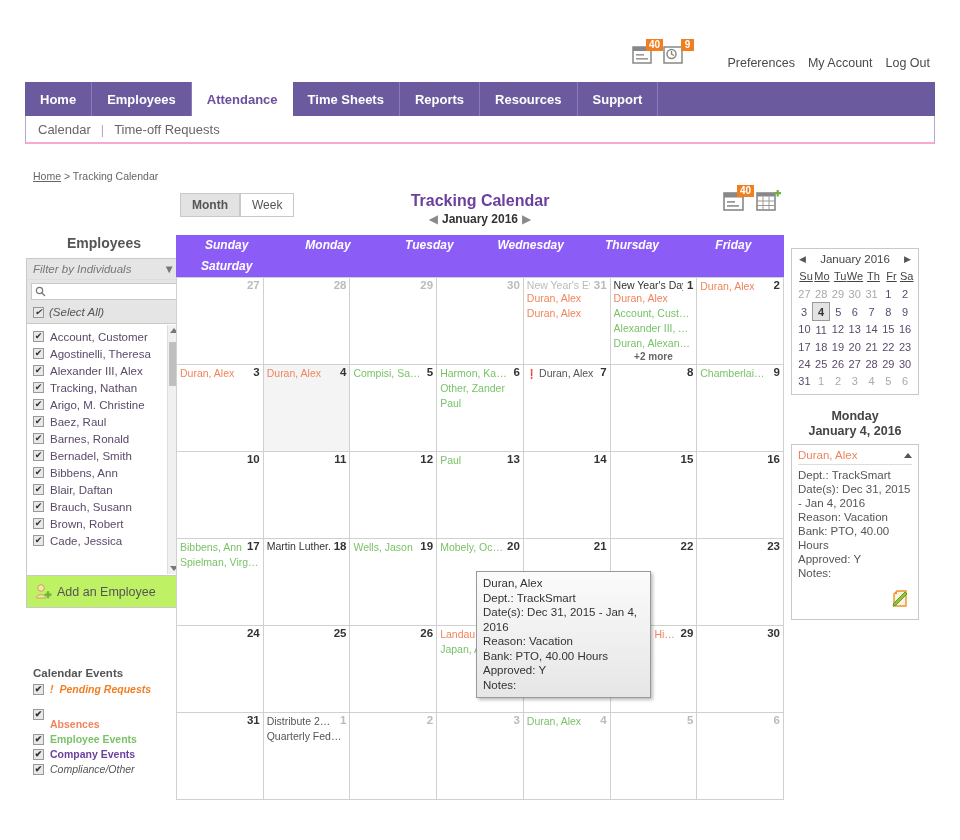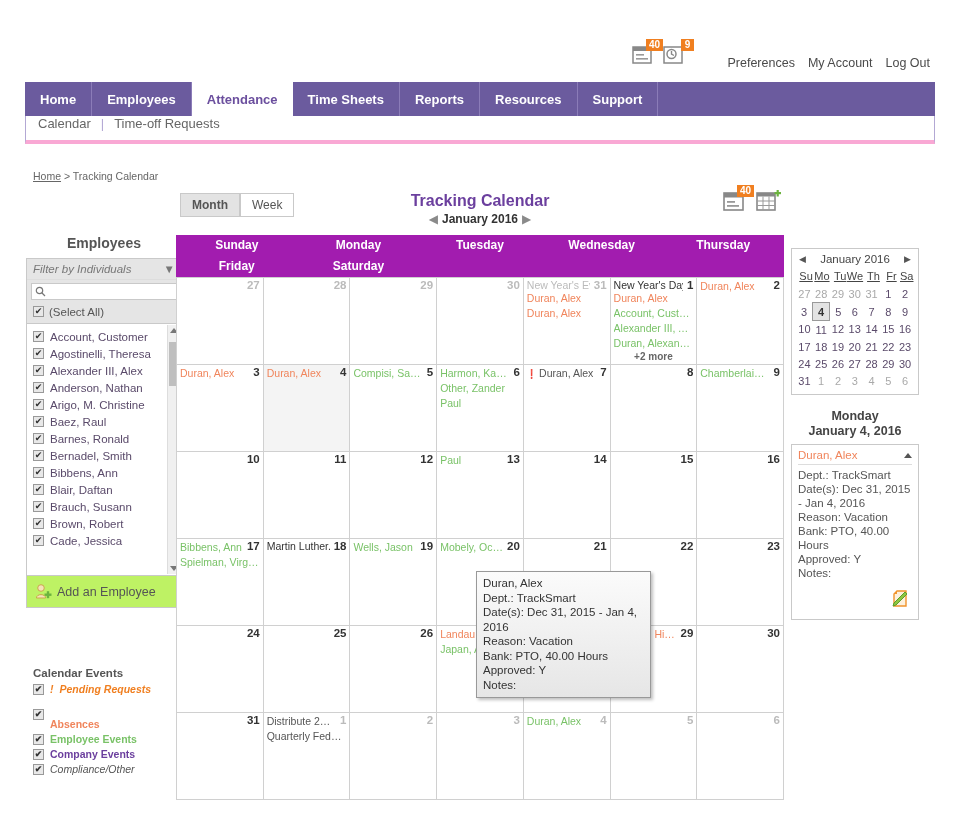--- a/index.html
+++ b/index.html
@@ -38,38 +38,38 @@
   .hdr-links span { cursor:pointer; }
 
   
   .navwrap { position:absolute; left:25px; top:82px; width: 910px; }
   .navbar { display:flex; background:#6b5b9e; height:34px; align-items:stretch; }
   .navtab { color:#fff; font-weight:bold; font-size:13px; padding: 0 15px; display:flex; align-items:center;
      border-right:1px solid #8b7cb8; cursor:pointer; }
   .navtab.active { background:#fff; color:#6b4f9e; border-right:none;}
   .plan { margin-left:auto; color:#fff; font-size:10.5px; display:flex; align-items:center; padding-right:12px; gap:12px; font-weight:bold;}
   .plan u { cursor:pointer; }
-  .subnav { background:#fff; border-left:1px solid #b3a8d4; border-right:1px solid #b3a8d4; border-bottom:4px solid #f9a8d4;
-    height:28px; display:flex; align-items:flex-start; padding-left:12px; gap:10px; }
+  .subnav { background:#fff; border-left:1px solid #b3a8d4; border-right:1px solid #b3a8d4; border-bottom:2px solid #f9a8d4;
+    height:28px; display:flex; align-items:center; padding-left:12px; gap:10px; }
   .subnav span { font-size:13px; color:#666; cursor:pointer;}
   .subnav .sep { color:#b3a8d4; }
 
   
   .breadcrumb { position:absolute; left:33px; top:170px; font-size:10.5px; color:#666; }
   .breadcrumb u { cursor:pointer; }
 
   
   .left-panel { position:absolute; left:26px; top:235px; width:156px; }
   .panel-title { font-size:14px; font-weight:bold; color:#555; text-align:center; margin-bottom:7px;}
   .filter-box { border:1px solid #c9c9c9; background:#e5e5e5; width:156px; }
   .filter-sel { height:21px; display:flex; align-items:center; justify-content:space-between;
       padding:0 6px; font-style:italic; color:#777; font-size:11.5px; border-bottom:1px solid #ddd;}
   .search-row { padding:3px 4px; }
   .search-inp { width:100%; height:17px; border:1px solid #c9c9c9; background:#fff; display:flex; align-items:center; padding-left:3px;}
-  .selall { display:flex; gap:5px; padding:3px 6px 5px 6px; color:#555; font-size:11.5px;}
+  .selall { display:flex; align-items:center; gap:5px; padding:3px 6px 5px 6px; font-style:italic; color:#555; font-size:11.5px;}
   .cb { width:11px; height:11px; border:1px solid #999; background:#e8e8e8; display:inline-flex;
       align-items:center; justify-content:center; flex:none; }
   .cb:after { content:"✔"; font-size:9px; color:#333; line-height:1; }
   .emp-list { border:1px solid #c9c9c9; border-top:none; background:#fff; width:156px; height:252px;
       position:relative; overflow:hidden; padding-top:4px;}
   .emp-row { display:flex; align-items:center; gap:6px; padding:2.5px 6px; font-size:11.5px; color:#5a4a6a; }
   .emp-scroll { position:absolute; right:1px; top:1px; bottom:1px; width:13px; background:#f0f0f0;
       border-left:1px solid #ddd; }
   .emp-thumb { position:absolute; top:17px; left:1px; width:11px; height:44px; background:#bfbfbf; }
   .arr { position:absolute; left:2px; width:0;height:0; }
@@ -87,21 +87,21 @@
   .cal { position:absolute; left:176px; top:190px; width:608px;}
   .cal-topbar { position:relative; height:45px; }
   .viewbtns { position:absolute; left:4px; top:3px; display:flex; }
   .vbtn { border:1px solid #c9c9c9; background:#fff; font-size:12px; color:#555; padding:4px 11px; cursor:pointer;}
   .vbtn.active { background:#e3e3e3; font-weight:bold;}
   .cal-title { text-align:center; font-size:16px; font-weight:bold; color:#6b3f9e; padding-top:2px;}
   .cal-month { text-align:center; font-size:12px; font-weight:bold; color:#333; margin-top:2px; }
   .cal-month .nav { color:#8a8a8a; font-weight:normal; padding:0 4px; cursor:pointer;}
   .cal-icons { position:absolute; right:2px; top:0px; display:flex; gap:11px; align-items:center;}
 
-  .dow { display:grid; grid-template-columns:repeat(5,1fr); background:#a21caf; }
+  .dow { display:grid; grid-template-columns:repeat(6,1fr); background:#8b5cf6;font-style:italic; }
   .dow div { color:#fff; font-weight:bold; font-size:12px; text-align:center; padding:3px 0 4px; }
   .weeks { border-left:1px solid #d0d0d0; border-top:1px solid #d0d0d0;}
   .wk { display:grid; grid-template-columns:repeat(7,1fr); }
   .cell { border-right:1px solid #d0d0d0; border-bottom:1px solid #d0d0d0; height:87px;
       position:relative; padding:1px 3px 0; overflow:hidden; background:#fff;}
   .cell.today { background:#f4f4f4;}
   .daynum { float:right; font-size:11.5px; font-weight:bold; color:#333; margin-left:4px;}
   .daynum.out { color:#bbb;}
   .holiday { font-size:10.5px; color:#333; white-space:nowrap; overflow:hidden; display:block;}
   .holiday.out { color:#bbb;}
@@ -224,21 +224,21 @@
       <div class="emp-row">
           <span class="cb"></span>
           <span>Agostinelli, Theresa</span>
         </div>
       <div class="emp-row">
           <span class="cb"></span>
           <span>Alexander III, Alex</span>
         </div>
       <div class="emp-row">
           <span class="cb"></span>
-          <span>Anderson, Nathan</span>
+          <span>Tracking, Nathan</span>
         </div>
       <div class="emp-row">
           <span class="cb"></span>
           <span>Arigo, M. Christine</span>
         </div>
       <div class="emp-row">
           <span class="cb"></span>
           <span>Baez, Raul</span>
         </div>
       <div class="emp-row">

